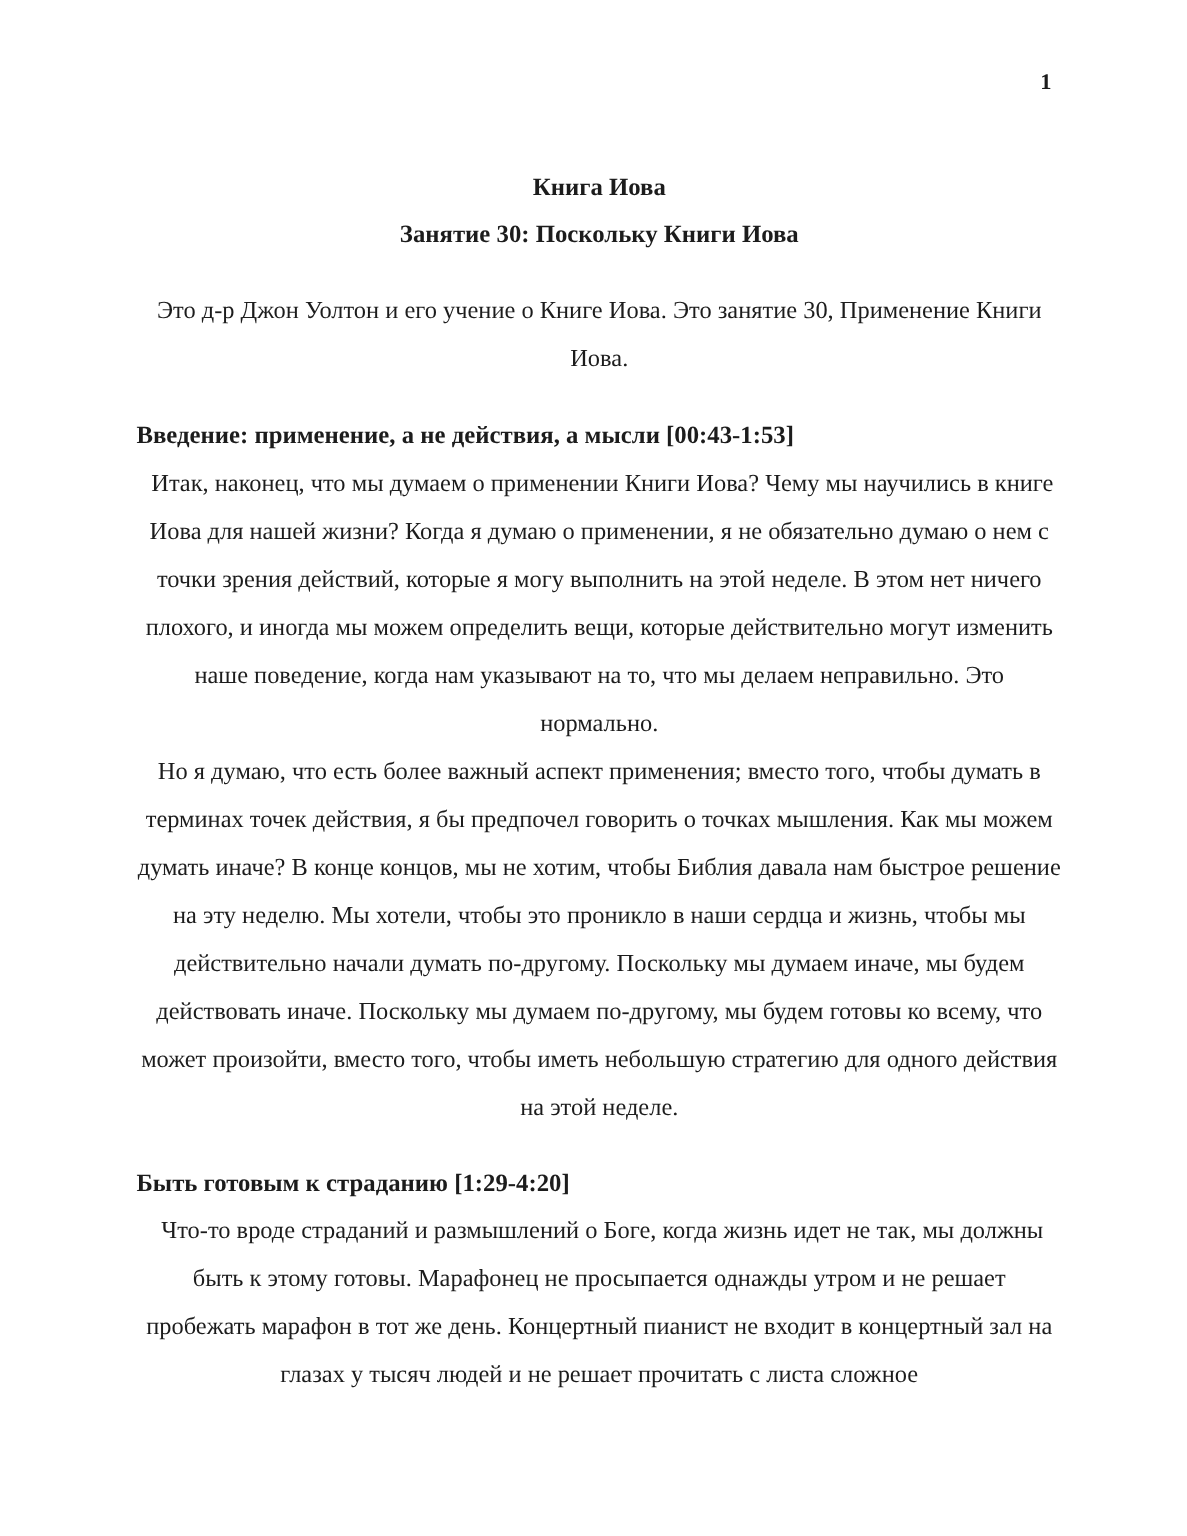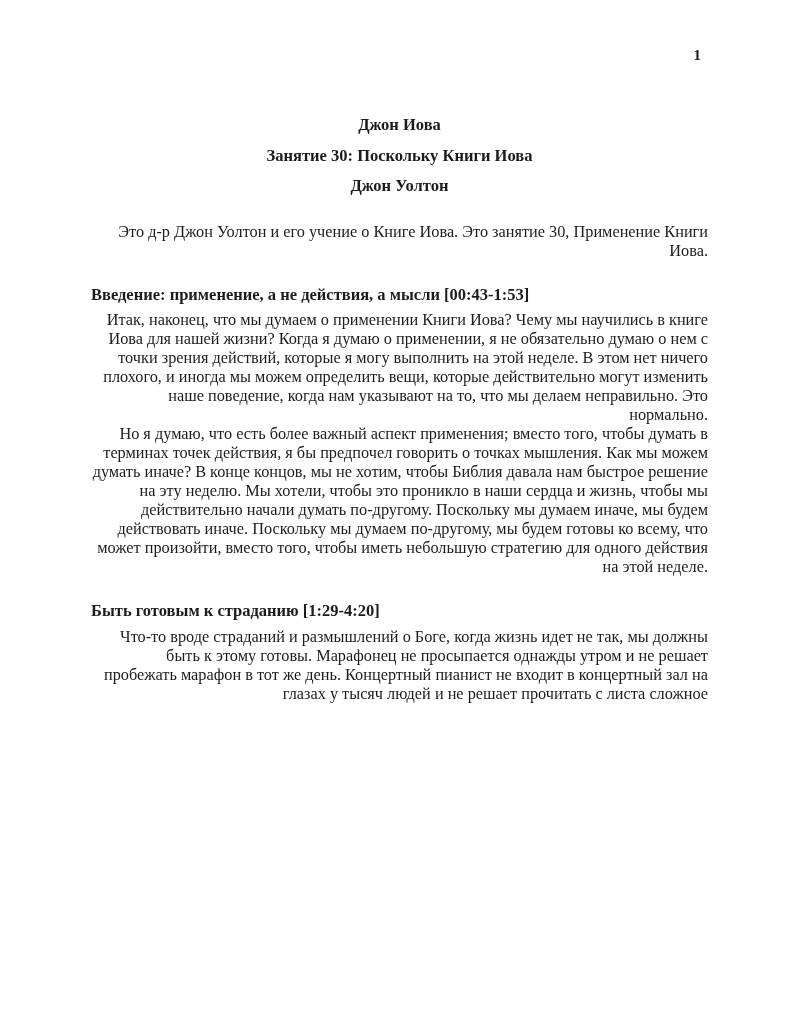--- a/index.html
+++ b/index.html
@@ -30,45 +30,44 @@
     text-align: center;
   }
   .title-line {
     font-size: 16.5px;
     font-weight: bold;
     line-height: 30.5px;
   }
   .para {
     margin: 0;
     font-size: 16.3px;
-    line-height: 19px;
+    line-height: 32px;
     white-space: pre-wrap;
-    text-align: right;
+    text-align: center;
   }
   .intro-para {
     margin-top: 20px;
   }
   .section-heading {
     margin: 20px 0 0 0;
     font-size: 16.5px;
     font-weight: bold;
     line-height: 30.5px;
   }
 </style>
 </head>
 <body>
 
 <div class="page">
 
   <div class="page-number">1</div>
 
   <div class="title-block">
-    <div class="title-line">Джон Иова</div>
+    <div class="title-line">Книга Иова</div>
     <div class="title-line">Занятие 30: Поскольку Книги Иова</div>
-    <div class="title-line">Джон Уолтон</div>
   </div>
 
   <p class="para intro-para">Это д-р Джон Уолтон и его учение о Книге Иова. Это занятие 30, Применение Книги Иова.</p>
 
   <h2 class="section-heading">Введение: применение, а не действия, а мысли [00:43-1:53]</h2>
 
   <p class="para"> Итак, наконец, что мы думаем о применении Книги Иова? Чему мы научились в книге Иова для нашей жизни? Когда я думаю о применении, я не обязательно думаю о нем с точки зрения действий, которые я могу выполнить на этой неделе. В этом нет ничего плохого, и иногда мы можем определить вещи, которые действительно могут изменить наше поведение, когда нам указывают на то, что мы делаем неправильно. Это нормально.</p>
 
   <p class="para">Но я думаю, что есть более важный аспект применения; вместо того, чтобы думать в терминах точек действия, я бы предпочел говорить о точках мышления. Как мы можем думать иначе? В конце концов, мы не хотим, чтобы Библия давала нам быстрое решение на эту неделю. Мы хотели, чтобы это проникло в наши сердца и жизнь, чтобы мы действительно начали думать по-другому. Поскольку мы думаем иначе, мы будем действовать иначе. Поскольку мы думаем по-другому, мы будем готовы ко всему, что может произойти, вместо того, чтобы иметь небольшую стратегию для одного действия на этой неделе.</p>
 

